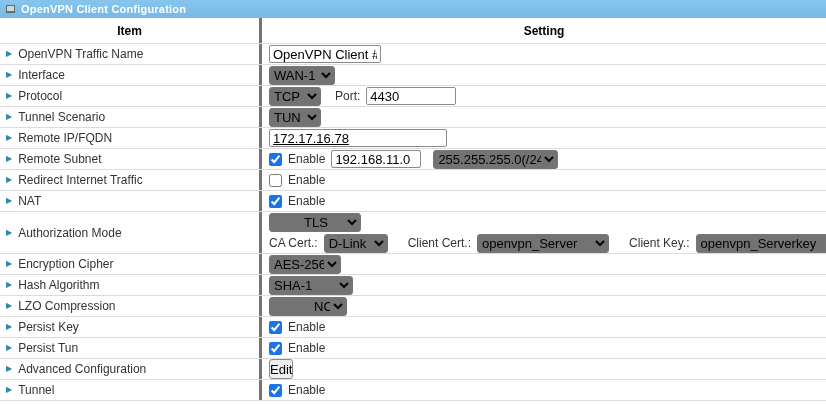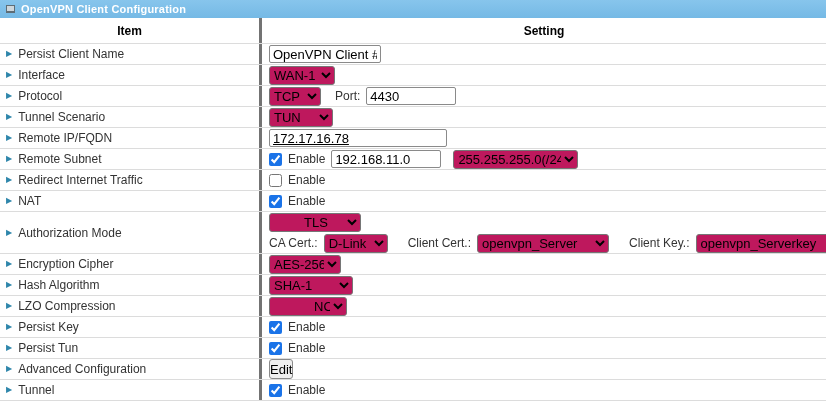--- a/index.html
+++ b/index.html
@@ -71,21 +71,21 @@
     font-size: 13px; color: #000;
     padding: 0 3px;
     background: #fff;
   }
   select {
     height: 19px;
     font-family: "Liberation Sans", sans-serif;
     font-size: 13px; color: #000;
     border: 1px solid #767676;
     border-radius: 3px;
-    background: #be185d;
+    background: #737373;
   }
   input[type="checkbox"] {
     width: 13px; height: 13px;
     accent-color: #1a73e8;
     margin: 0;
     flex: none;
   }
   button.btn {
     height: 20px;
     padding: 0 0;
@@ -94,23 +94,23 @@
     background: #efefef;
     border: 1px solid #8a8a8a;
     border-radius: 3px;
   }
 
   
   .w-name   { width: 112px; }
   .w-iface  { width: 66px; }
   .w-tcp    { width: 52px; }
   .w-port   { width: 90px; }
-  .w-tun    { width: 64px; }
+  .w-tun    { width: 52px; }
   .w-rip    { width: 178px; text-decoration: underline; }
-  .w-subip  { width: 110px; }
+  .w-subip  { width: 90px; }
   .w-mask   { width: 125px; margin-left: 6px; }
   .w-tls    { width: 92px; padding-left: 30px; }
   .w-ca     { width: 64px; }
   .w-ccert  { width: 132px; }
   .w-ckey   { width: 150px; }
   .w-aes    { width: 72px; }
   .w-sha    { width: 84px; }
   .w-lzo    { width: 78px; padding-left: 40px; }
 
   .port-label { margin-left: 8px; }
@@ -138,21 +138,21 @@
   <div class="tbl">
 
     <div class="row thead">
       <div class="c1">Item</div>
       <div class="c2">Setting</div>
     </div>
 
     <div class="row">
       <div class="c1">
           <span class="arrow">▶</span>
-          <span class="item-label">Persist Client Name</span>
+          <span class="item-label">OpenVPN Traffic Name</span>
         </div>
       <div class="c2">
         <input type="text" class="w-name" value="OpenVPN Client #1" style="">
       </div>
     </div>
 
     <div class="row">
       <div class="c1">
           <span class="arrow">▶</span>
           <span class="item-label">Interface</span>

